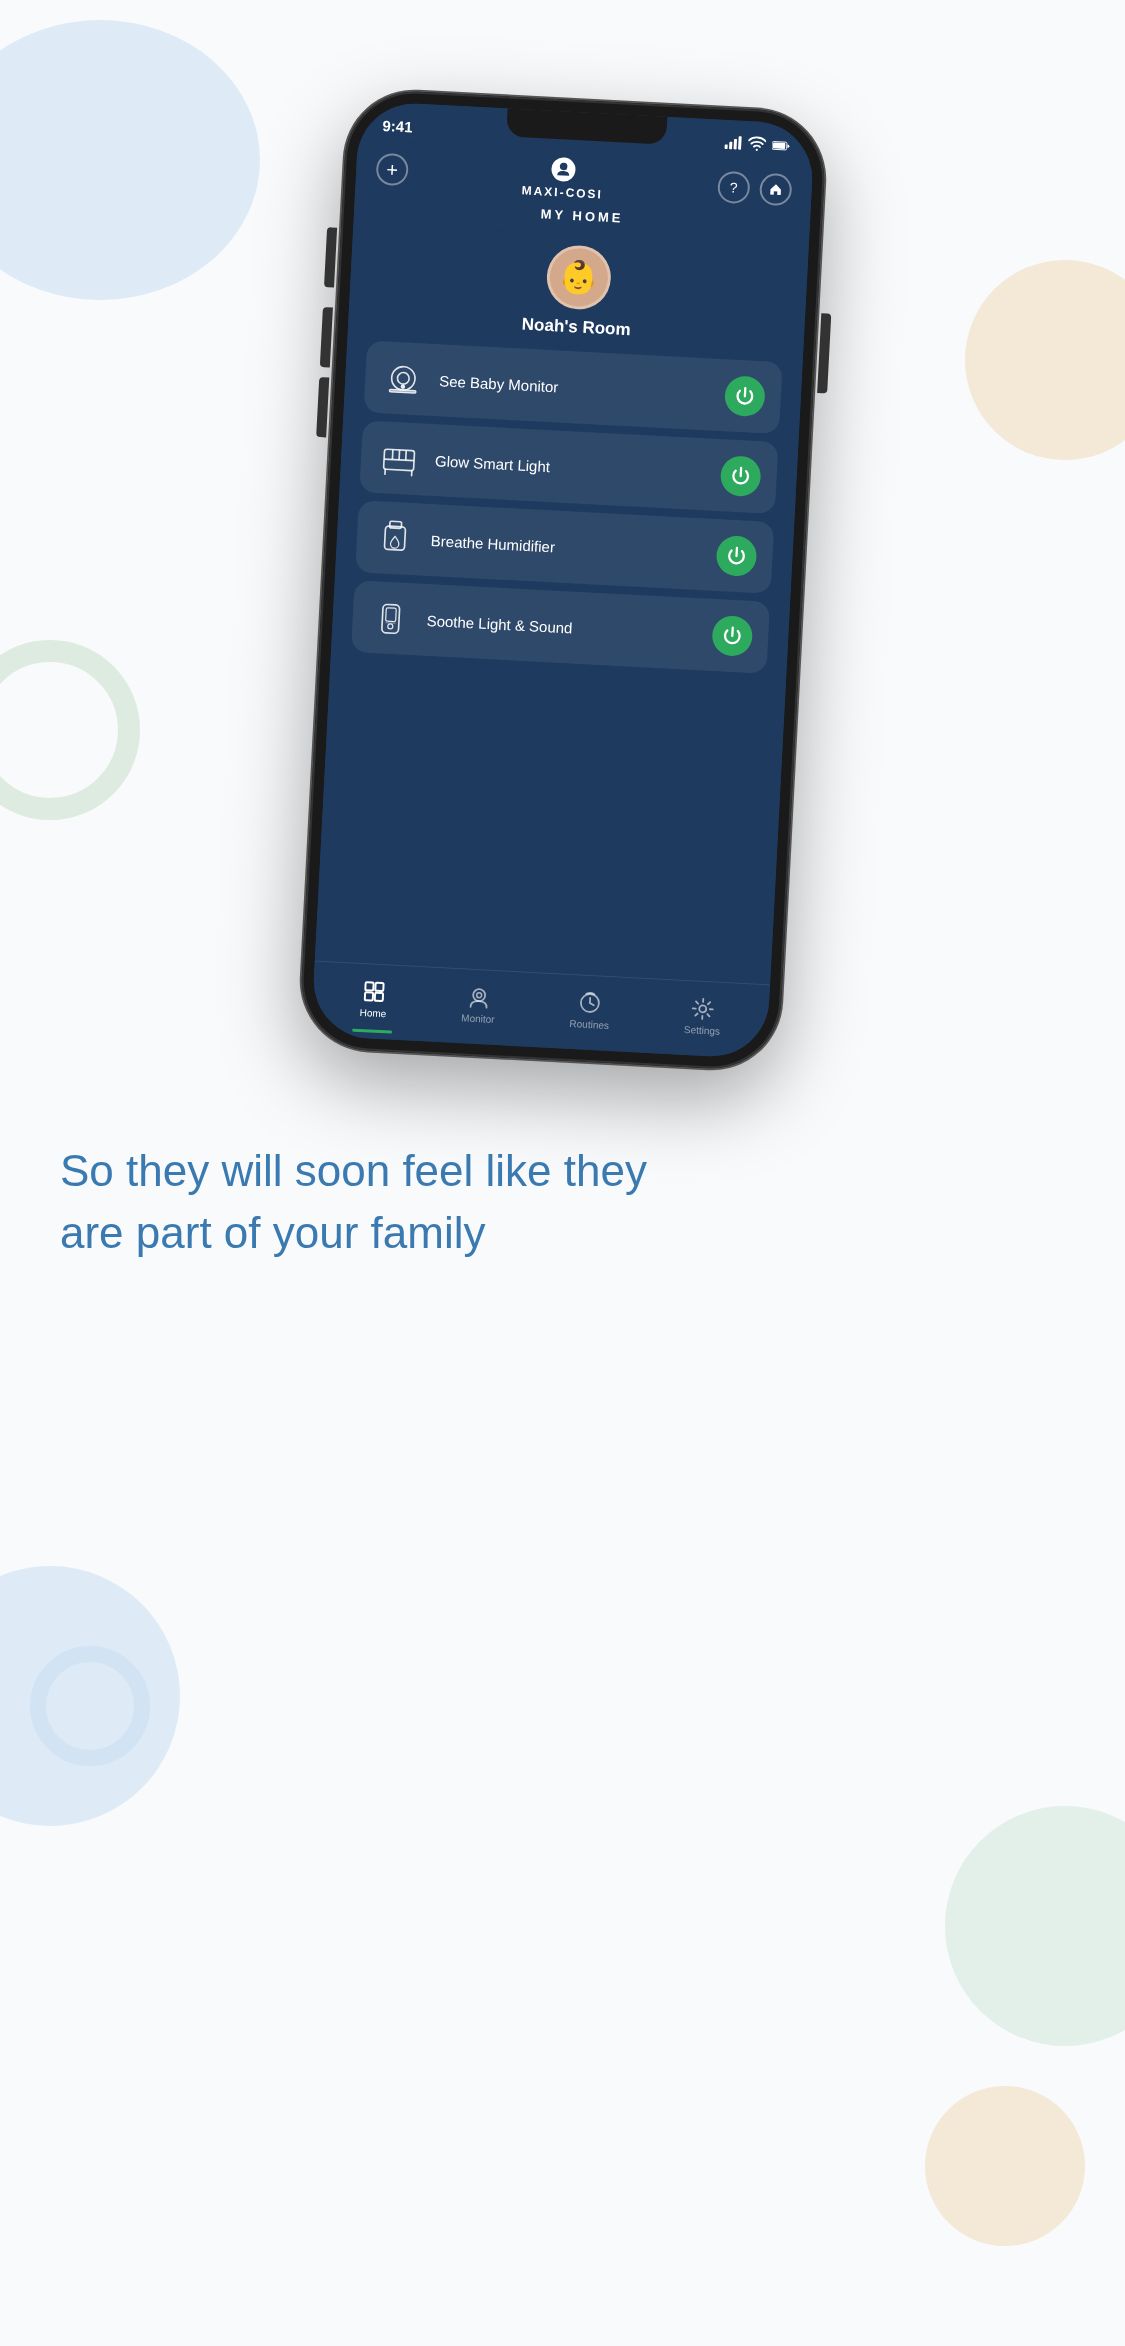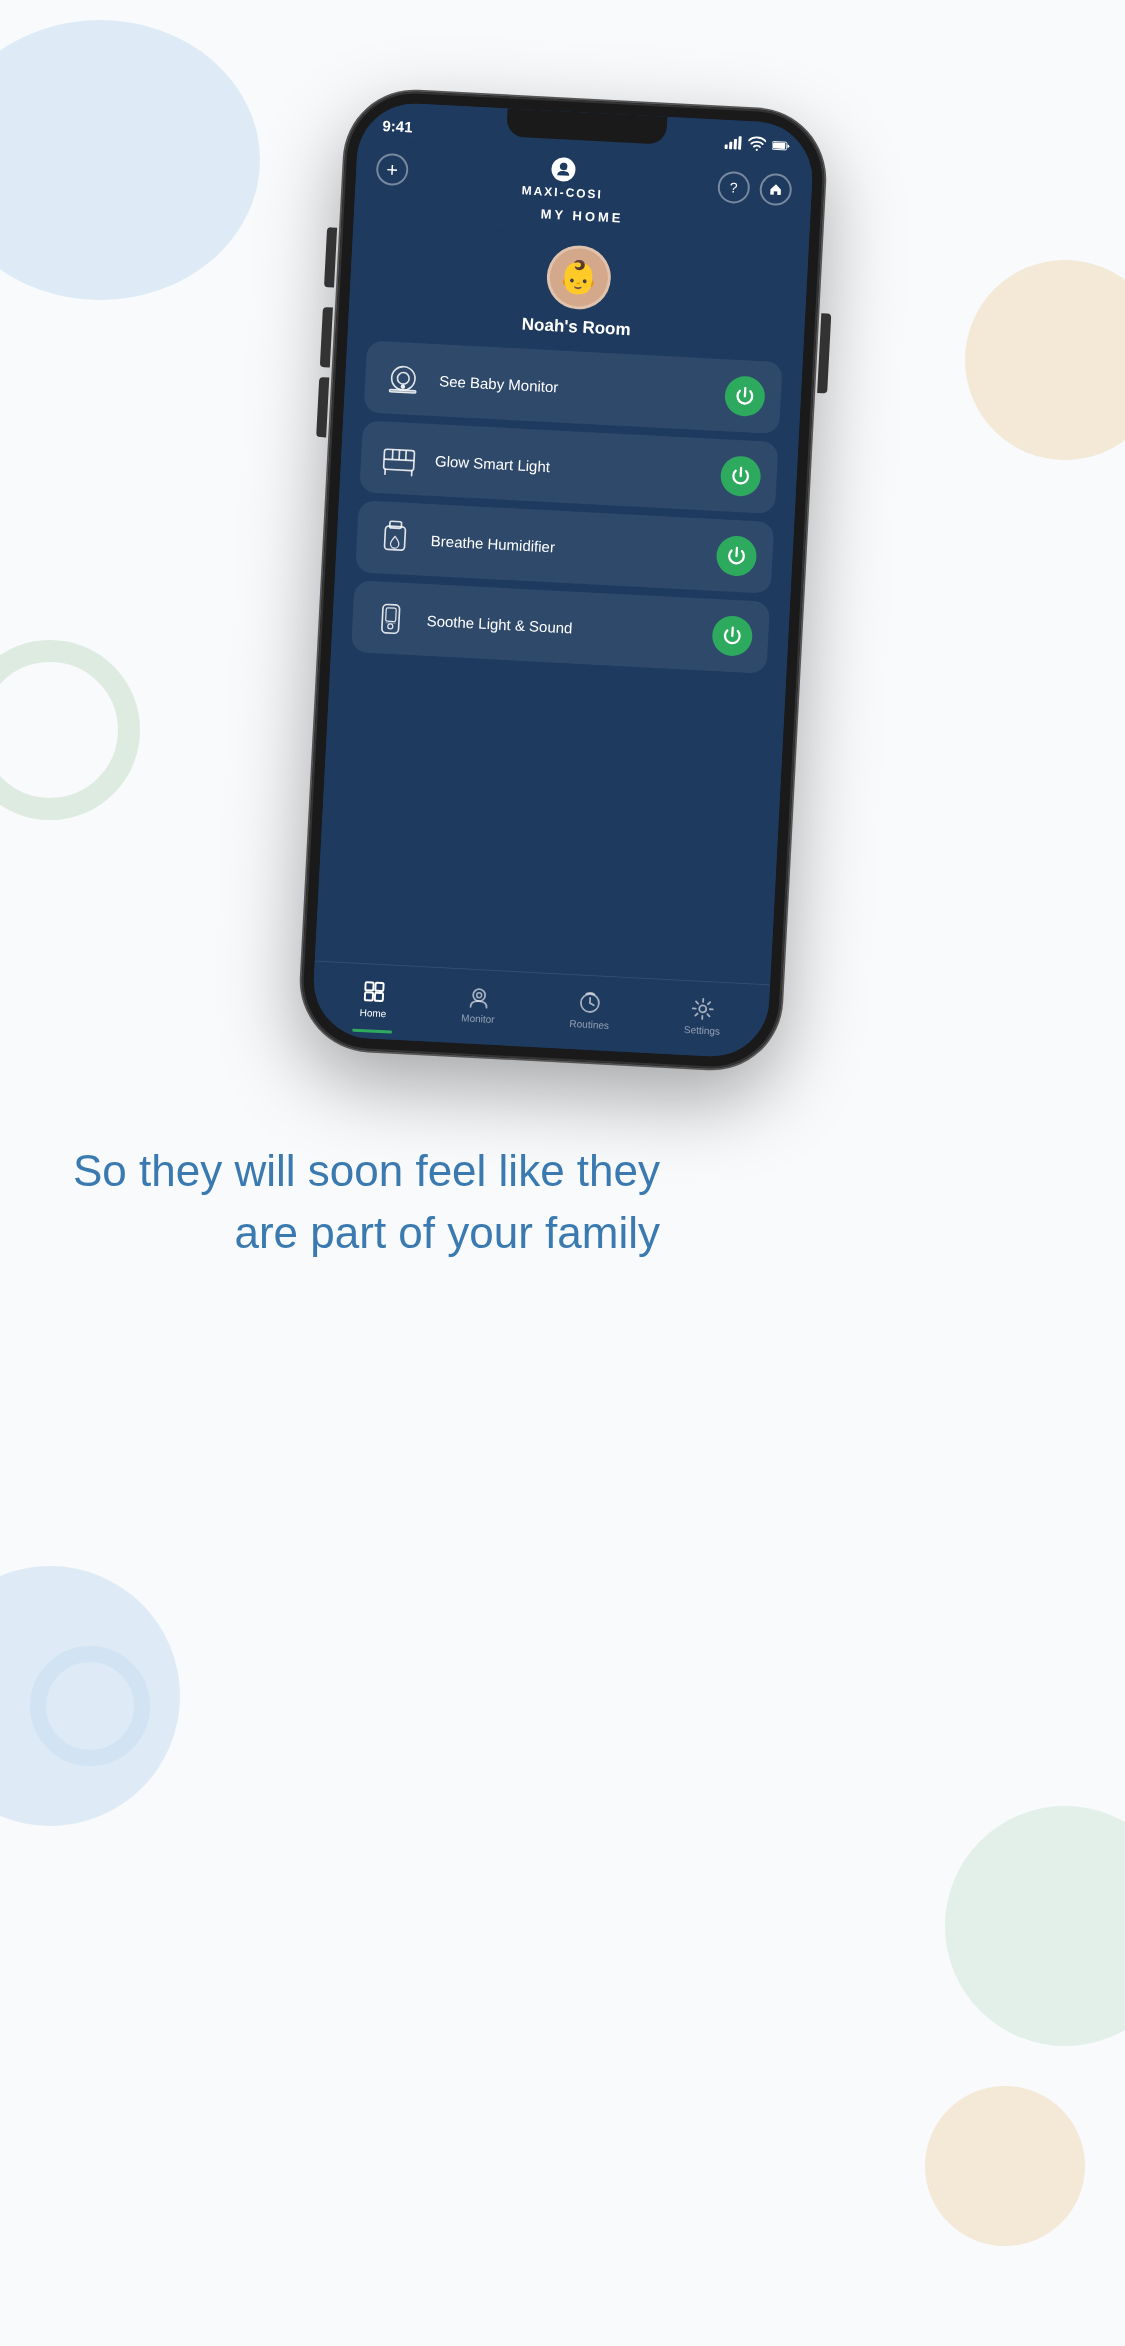--- a/index.html
+++ b/index.html
@@ -371,21 +371,20 @@
     }
     .headline strong {
       font-weight: 800;
     }
     .subtext {
       font-size: 44px;
       color: #3a7ab0;
       line-height: 1.4;
       font-weight: 400;
       max-width: 600px;
-      text-align: right;
     }
   </style>
 </head>
 <body>
 
 <div class="blob blob-blue-tl"></div>
 <div class="blob blob-orange-tr"></div>
 <div class="blob blob-green-ml"></div>
 <div class="blob blob-blue-bl"></div>
 <div class="blob blob-green-br"></div>

